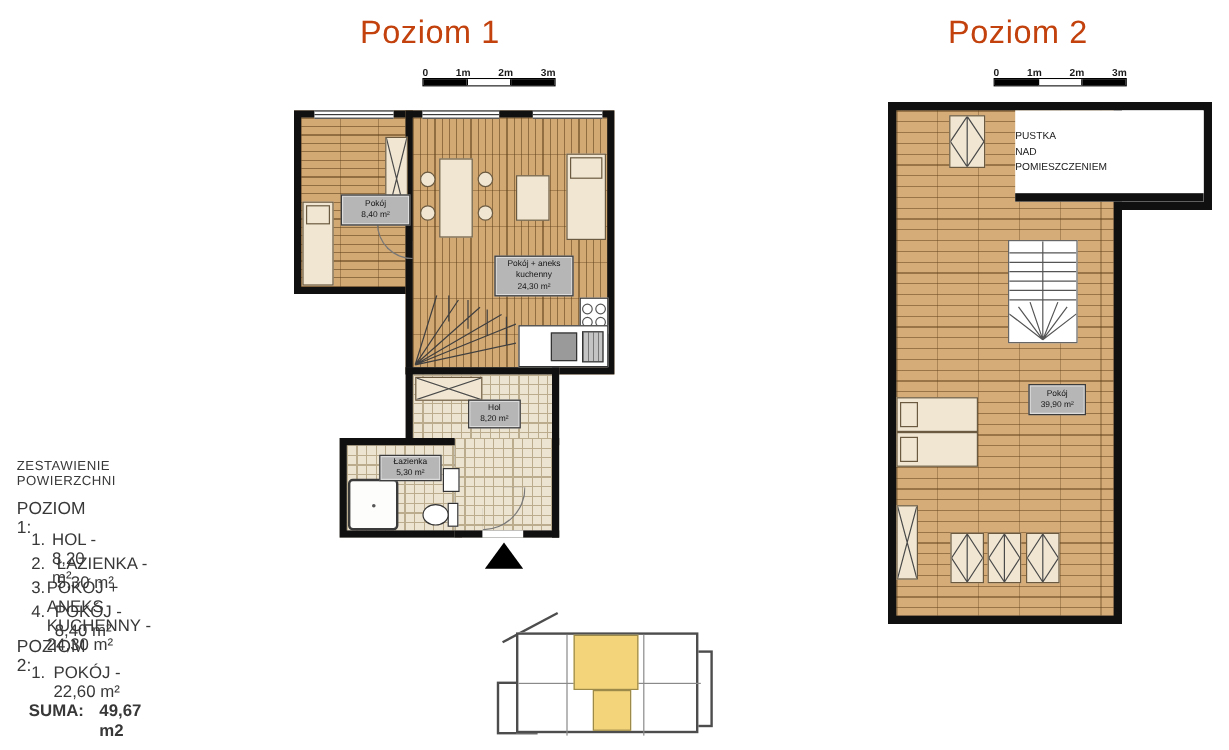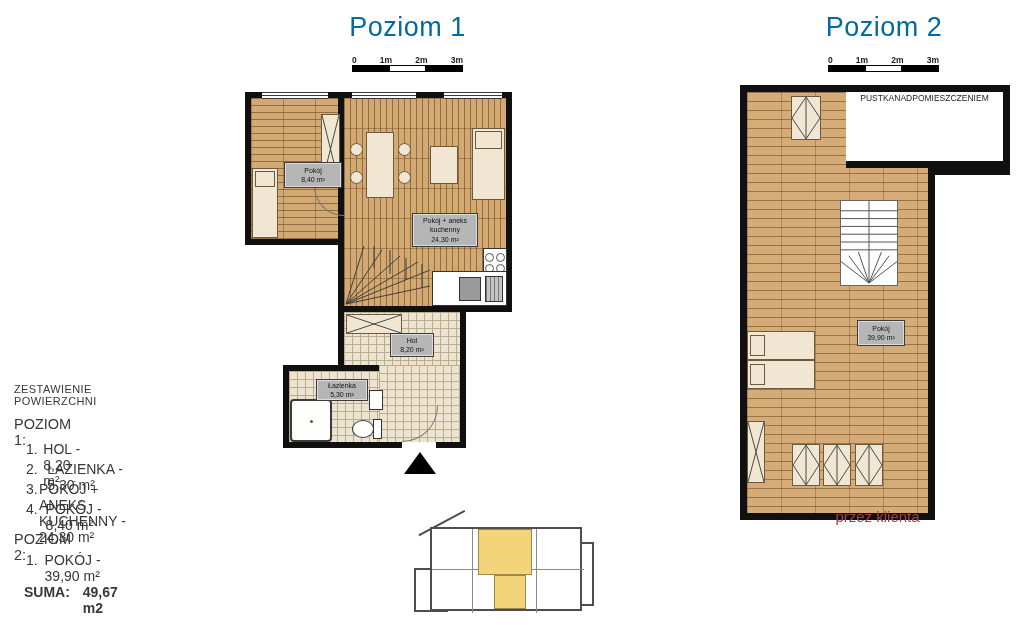--- a/index.html
+++ b/index.html
@@ -1,19 +1,19 @@
 <!DOCTYPE html>
 <html><head>
 <meta charset="utf-8">
 <style>
   html,body{margin:0;padding:0}
   body{width:1024px;height:625px;position:relative;background:#fff;
        font-family:"Liberation Sans",sans-serif;overflow:hidden;color:#3c3c3c}
   .a{position:absolute;box-sizing:border-box}
-  .title{font-size:27px;color:#0369a1;text-align:center;letter-spacing:.5px}
+  .title{font-size:27px;color:#c2410c;letter-spacing:.5px}
   
   .sb-labels{display:flex;justify-content:space-between;font-size:8.5px;font-weight:bold;color:#1a1a1a;height:10px}
   .sb-bar{height:5px;border:1px solid #000;display:flex}
   .sb-seg{flex:1}
   .sb-b{background:#000}.sb-w{background:#fff;border-left:1px solid #000;border-right:1px solid #000}
   
   .wood-v{background-color:#d2a873;
     background-image:repeating-linear-gradient(to right, rgba(92,62,24,.55) 0 1px, transparent 1px 6px),
                      repeating-linear-gradient(to bottom, rgba(92,62,24,.38) 0 1px, transparent 1px 30px)}
   .wood-h{background-color:#d2a873;
@@ -161,21 +161,21 @@
   </div>
   <div class="a rlabel" style="left:316px;top:379px;width:52px;height:22px">
     <span>Łazienka</span>
     <span>5,30 m²</span>
   </div>
 </div>
 
 <div class="a">
   <div class="a wall7" style="left:928px;top:85px;width:82px;height:90px;background:#fff;border-left:none"></div>
   <div class="a wood-h2 wall7" style="left:740px;top:85px;width:195px;height:435px"></div>
-  <div class="a" style="left:846px;top:92px;width:157px;height:76px;background:#fff;border-bottom:7px solid #101010;z-index:5;display:flex;flex-direction:row;justify-content:center;text-align:center;font-size:8.5px;line-height:1.55;color:#1c1c1c">
+  <div class="a" style="left:846px;top:92px;width:157px;height:76px;background:#fff;border-bottom:7px solid #101010;z-index:5;display:flex;flex-direction:column;justify-content:center;text-align:left;font-size:8.5px;line-height:1.55;color:#1c1c1c">
     <span>PUSTKA</span>
     <span>NAD</span>
     <span>POMIESZCZENIEM</span>
   </div>
 
   <div class="a furn" style="left:791px;top:96px;width:30px;height:44px;z-index:4">
     <svg class="fillsvg" viewBox="0 0 10 10" preserveAspectRatio="none">
         <path d="M5 0 L10 5 L5 10 L0 5 Z M5 0 V10" stroke="#4a4a4a" fill="none" vector-effect="non-scaling-stroke"></path>
       </svg>
   </div>
@@ -214,21 +214,20 @@
         <path d="M5 0 L10 5 L5 10 L0 5 Z M5 0 V10" stroke="#4a4a4a" fill="none" vector-effect="non-scaling-stroke"></path>
       </svg>
   </div>
 
   <div class="a rlabel" style="left:857px;top:320px;width:48px;height:26px">
     <span>Pokój</span>
     <span>39,90 m²</span>
   </div>
 
   <div class="a red" style="left:735px;top:506px;width:285px;line-height:21px">
-    <div>przez klienta</div>
   </div>
 </div>
 
 <div class="a">
   <div class="a sumhead" style="left:14px;top:383px">ZESTAWIENIE POWIERZCHNI</div>
   <div class="a sumsub" style="left:14px;top:416px">POZIOM 1:</div>
 
   <div class="a sumrow" style="left:26px;top:441px;display:flex">
     <span style="width:34px">1.</span>
     <span>HOL - 8,20 m²</span>
@@ -242,21 +241,21 @@
     <span>POKÓJ + ANEKS KUCHENNY - 24,30 m²</span>
   </div>
   <div class="a sumrow" style="left:26px;top:501px;display:flex">
     <span style="width:34px">4.</span>
     <span>POKÓJ - 8,40 m²</span>
   </div>
 
   <div class="a sumsub" style="left:14px;top:531px">POZIOM 2:</div>
   <div class="a sumrow" style="left:26px;top:552px;display:flex">
     <span style="width:34px">1.</span>
-    <span>POKÓJ - 39,90 m²</span>
+    <span>POKÓJ - 22,60 m²</span>
   </div>
 
   <div class="a sumrow" style="left:24px;top:584px;display:flex;font-weight:bold">
     <span style="width:72px">SUMA:</span>
     <span>49,67 m2</span>
   </div>
 </div>
 
 <div class="a">
   <div class="a" style="left:420px;top:521px;width:52px;height:20px;background:#fff;border-top:2px solid #4d4d4d;transform:rotate(-28deg);z-index:1"></div>

